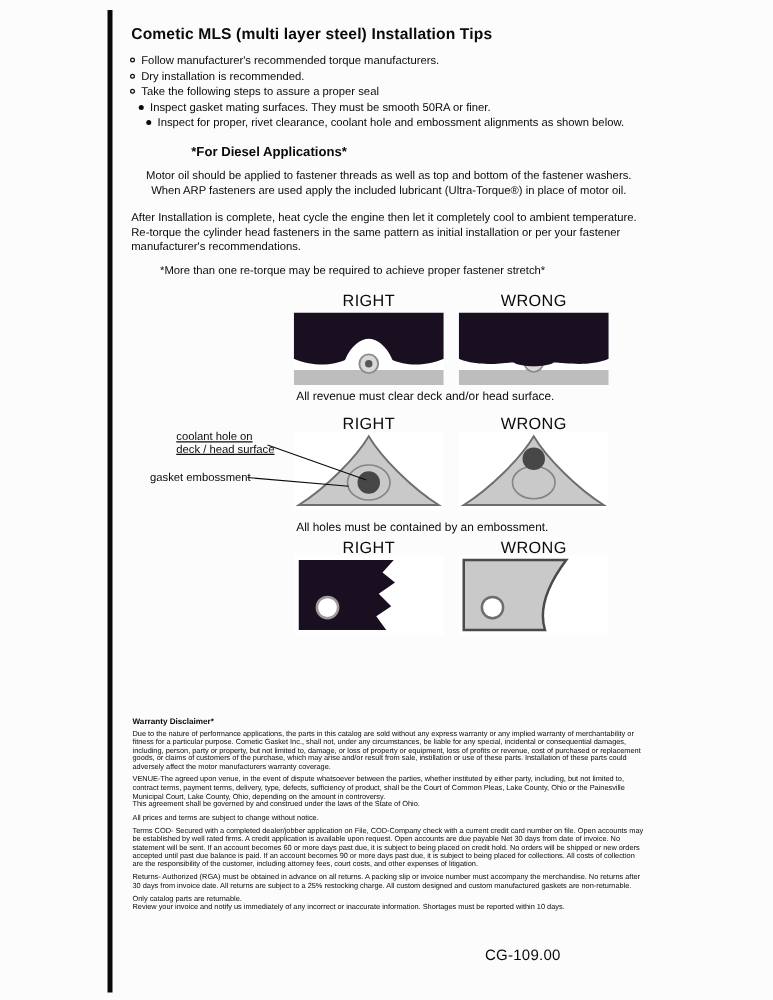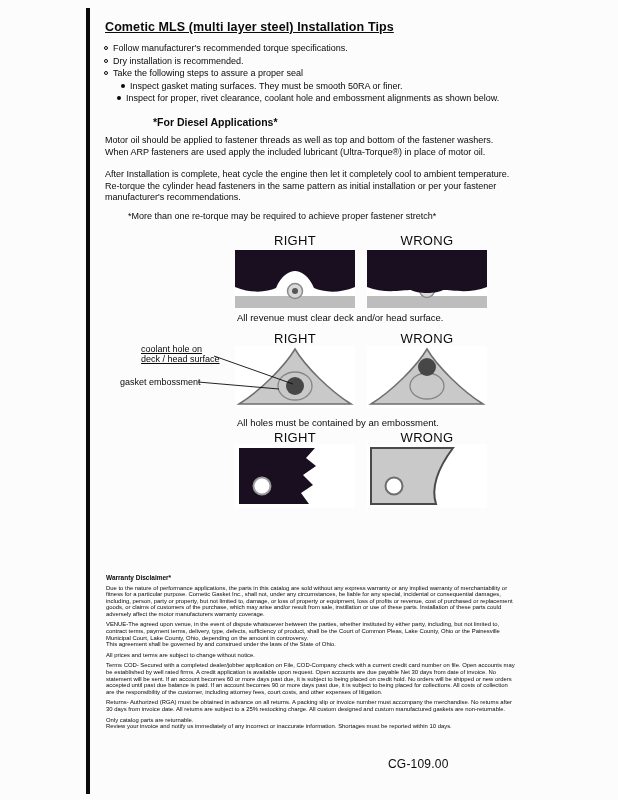--- a/index.html
+++ b/index.html
@@ -3,21 +3,21 @@
 <meta charset="utf-8">
 <style>
   * { margin:0; padding:0; box-sizing:border-box; }
   html,body { background:#e9e9e9; }
   body { font-family:"Liberation Sans", sans-serif; color:#0a0a0a; }
   .page { position:relative; width:618px; height:800px; background:#fcfcfc; margin:0 auto; overflow:hidden; }
   .abs { position:absolute; }
 
   .left-rule { left:86px; top:8px; width:4px; height:786px; background:#0a0a0a; }
 
-  .title { left:105px; top:20px; font-size:12.5px; font-weight:bold; text-decoration:underline; letter-spacing:.1px; }
+  .title { left:105px; top:20px; font-size:12.5px; font-weight:bold; letter-spacing:.1px; }
 
   .tip { display:flex; align-items:flex-start; gap:5px; font-size:9px; line-height:11px; }
   .marker-o { flex:none; width:4px; height:4px; border:1px solid #0a0a0a; border-radius:50%; margin-top:3px; background:#fff; }
   .marker-dot { flex:none; width:4px; height:4px; border-radius:50%; margin-top:3px; background:#0a0a0a; }
 
   .diesel-head { left:105px; top:116px; font-size:10.5px; font-weight:bold;margin-left:48px; }
   .para { left:105px; width:412px; font-size:9px; line-height:11.5px; }
 
   .rw-label { width:120px; text-align:center; font-size:13px; letter-spacing:.3px; }
   .caption { left:237px; font-size:9.5px; line-height:12px; white-space:pre-line; }
@@ -38,41 +38,41 @@
 <body>
 
 <div class="page">
 
   <div class="abs left-rule"></div>
 
   <div class="abs title">Cometic MLS (multi layer steel) Installation Tips</div>
 
   <div class="abs tip" style="left:104px; top:43px;">
     <span class="marker-o"></span>
-    <span>Follow manufacturer's recommended torque specifications.</span>
+    <span>Follow manufacturer's recommended torque manufacturers.</span>
   </div>
   <div class="abs tip" style="left:104px; top:55.5px;">
     <span class="marker-o"></span>
     <span>Dry installation is recommended.</span>
   </div>
   <div class="abs tip" style="left:104px; top:68px;">
     <span class="marker-o"></span>
     <span>Take the following steps to assure a proper seal</span>
   </div>
-  <div class="abs tip" style="left:121px; top:80.5px;text-align:center;">
+  <div class="abs tip" style="left:111px; top:80.5px;text-align:center;">
     <span class="marker-dot"></span>
     <span>Inspect gasket mating surfaces.  They must be smooth 50RA or finer.</span>
   </div>
   <div class="abs tip" style="left:117px; top:93px;">
     <span class="marker-dot"></span>
     <span>Inspect for proper, rivet clearance, coolant hole and embossment alignments as shown below.</span>
   </div>
 
   <div class="abs diesel-head">*For Diesel Applications*</div>
-  <div class="abs para" style="top:135px;">Motor oil should be applied to fastener threads as well as top and bottom of the fastener washers. When ARP fasteners are used apply the included lubricant (Ultra-Torque®) in place of motor oil.</div>
+  <div class="abs para" style="top:135px;text-align:center;">Motor oil should be applied to fastener threads as well as top and bottom of the fastener washers. When ARP fasteners are used apply the included lubricant (Ultra-Torque®) in place of motor oil.</div>
   <div class="abs para" style="top:169px;">After Installation is complete, heat cycle the engine then let it completely cool to ambient temperature. Re-torque the cylinder head fasteners in the same pattern as initial installation or per your fastener manufacturer's recommendations.</div>
   <div class="abs para" style="top:211px;margin-left:23px;">*More than one re-torque may be required to achieve proper fastener stretch*</div>
 
   <div class="abs rw-label" style="left:235px; top:233px;">RIGHT</div>
   <div class="abs rw-label" style="left:367px; top:233px;">WRONG</div>
 
   <div class="abs diagram" style="left:235px; top:250px;">
     <svg width="120" height="58" viewBox="0 0 120 58">
       <rect width="120" height="58" fill="#ffffff"></rect>
       <rect x="0" y="46" width="120" height="12" fill="#bdbdbd"></rect>

